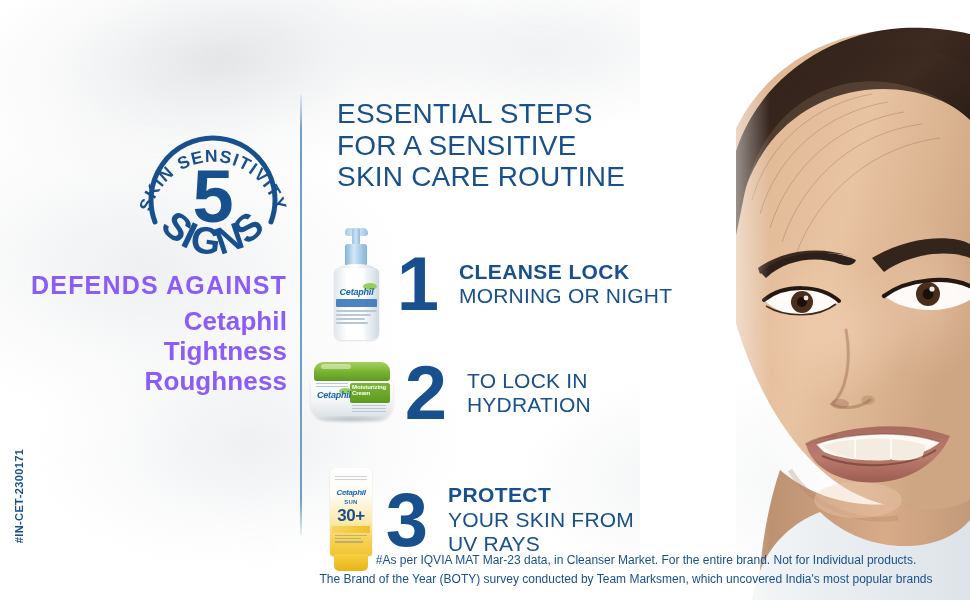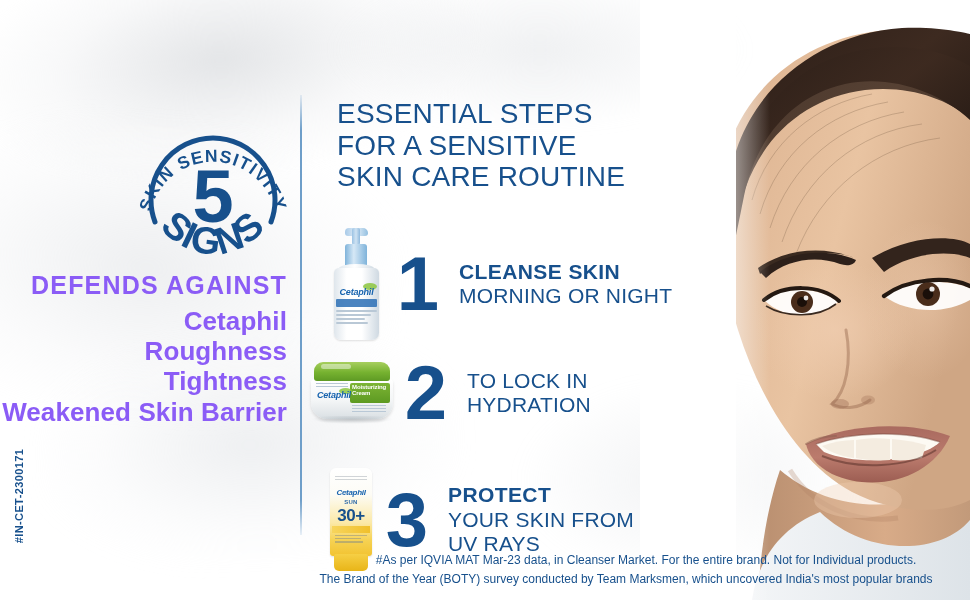--- a/index.html
+++ b/index.html
@@ -327,23 +327,22 @@
       <text font-family="Liberation Sans, sans-serif" font-size="38" font-weight="bold" fill="#17508c" letter-spacing="1">
         <textPath href="#arcBottom" startOffset="50%" text-anchor="middle">SIGNS</textPath>
       </text>
     </svg>
   </div>
 
   <div id="defends">
     <div class="heading">DEFENDS AGAINST</div>
     <ul>
       <li>Cetaphil</li>
+      <li>Tightness</li>
       <li>Roughness</li>
-      <li>Tightness</li>
-      <li>Weakened Skin Barrier</li>
     </ul>
   </div>
 
   <div id="divider"></div>
 
   <div id="headline">
     <div>ESSENTIAL STEPS</div>
     <div>FOR A SENSITIVE</div>
     <div>SKIN CARE ROUTINE</div>
   </div>
@@ -362,21 +361,21 @@
         <div class="cl-lines">
             <i></i>
             <i></i>
             <i></i>
             <i></i>
           </div>
       </div>
     </div>
     <div class="numeral">1</div>
     <div class="copy">
-      <div class="l1">CLEANSE SKIN</div>
+      <div class="l1">CLEANSE LOCK</div>
       <div class="l2">MORNING OR NIGHT</div>
     </div>
   </div>
 
   <div class="step" id="step2">
     <div class="product">
       <div class="jar">
         <div class="jar-body"></div>
         <div class="jar-lid"></div>
         <div class="jar-lidshine"></div>

